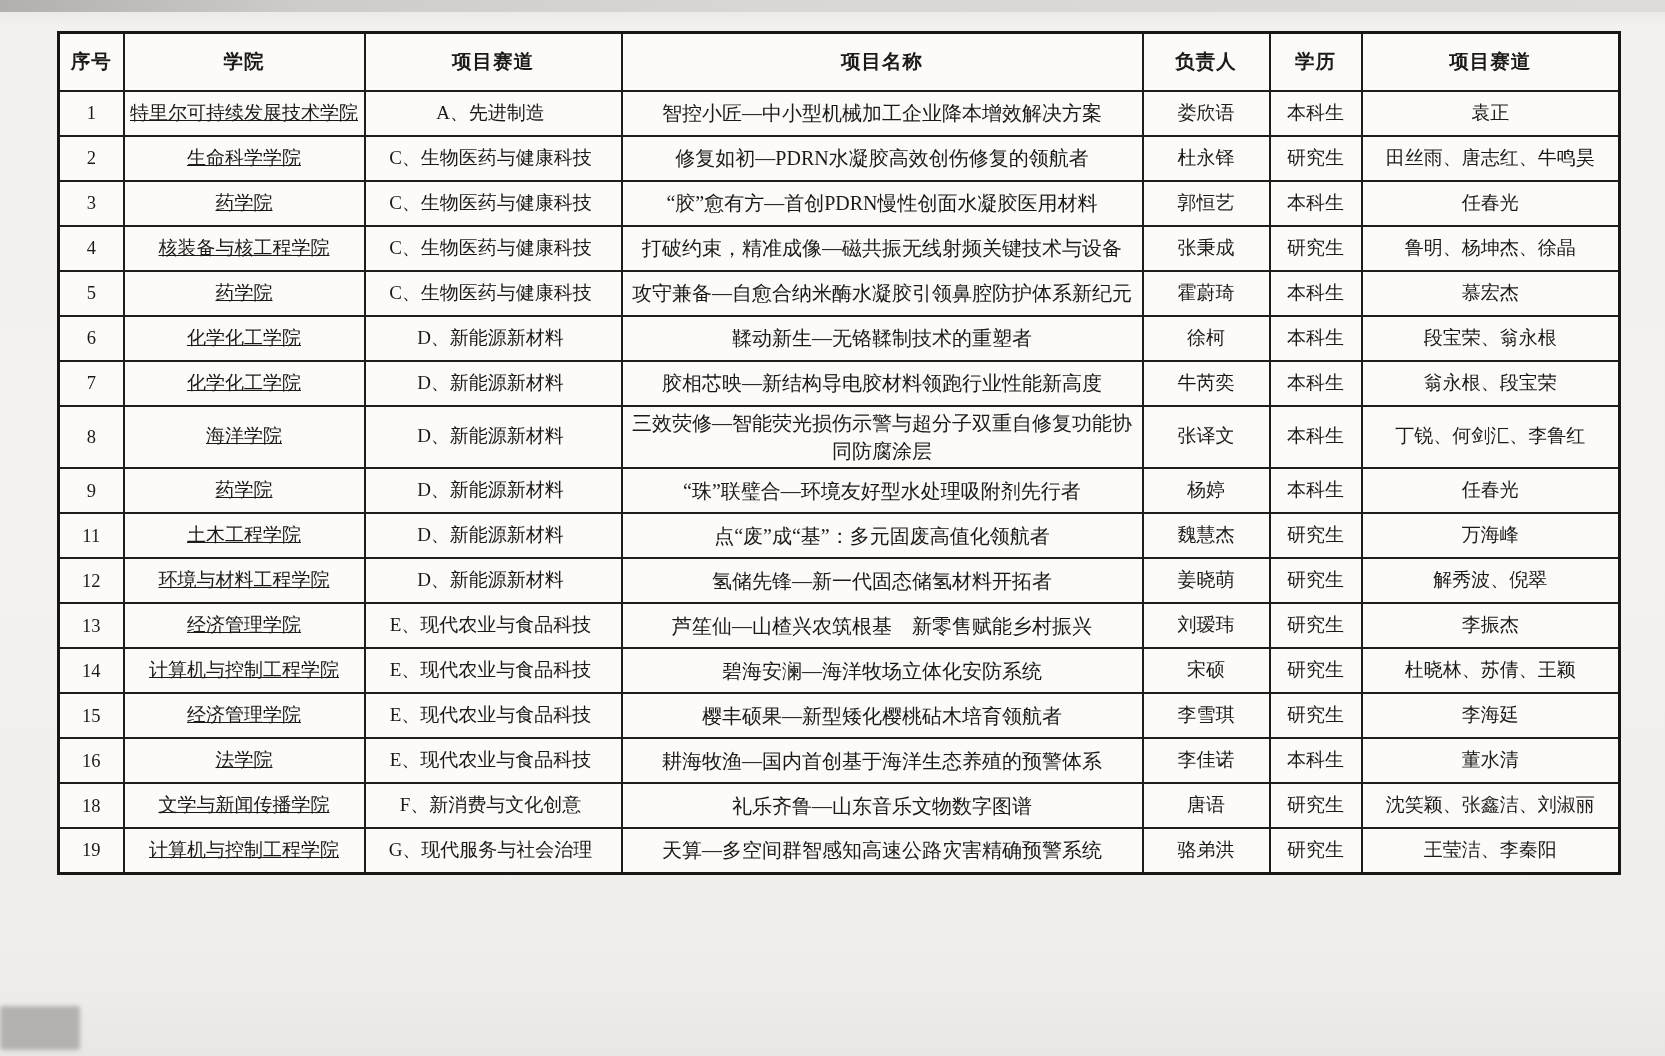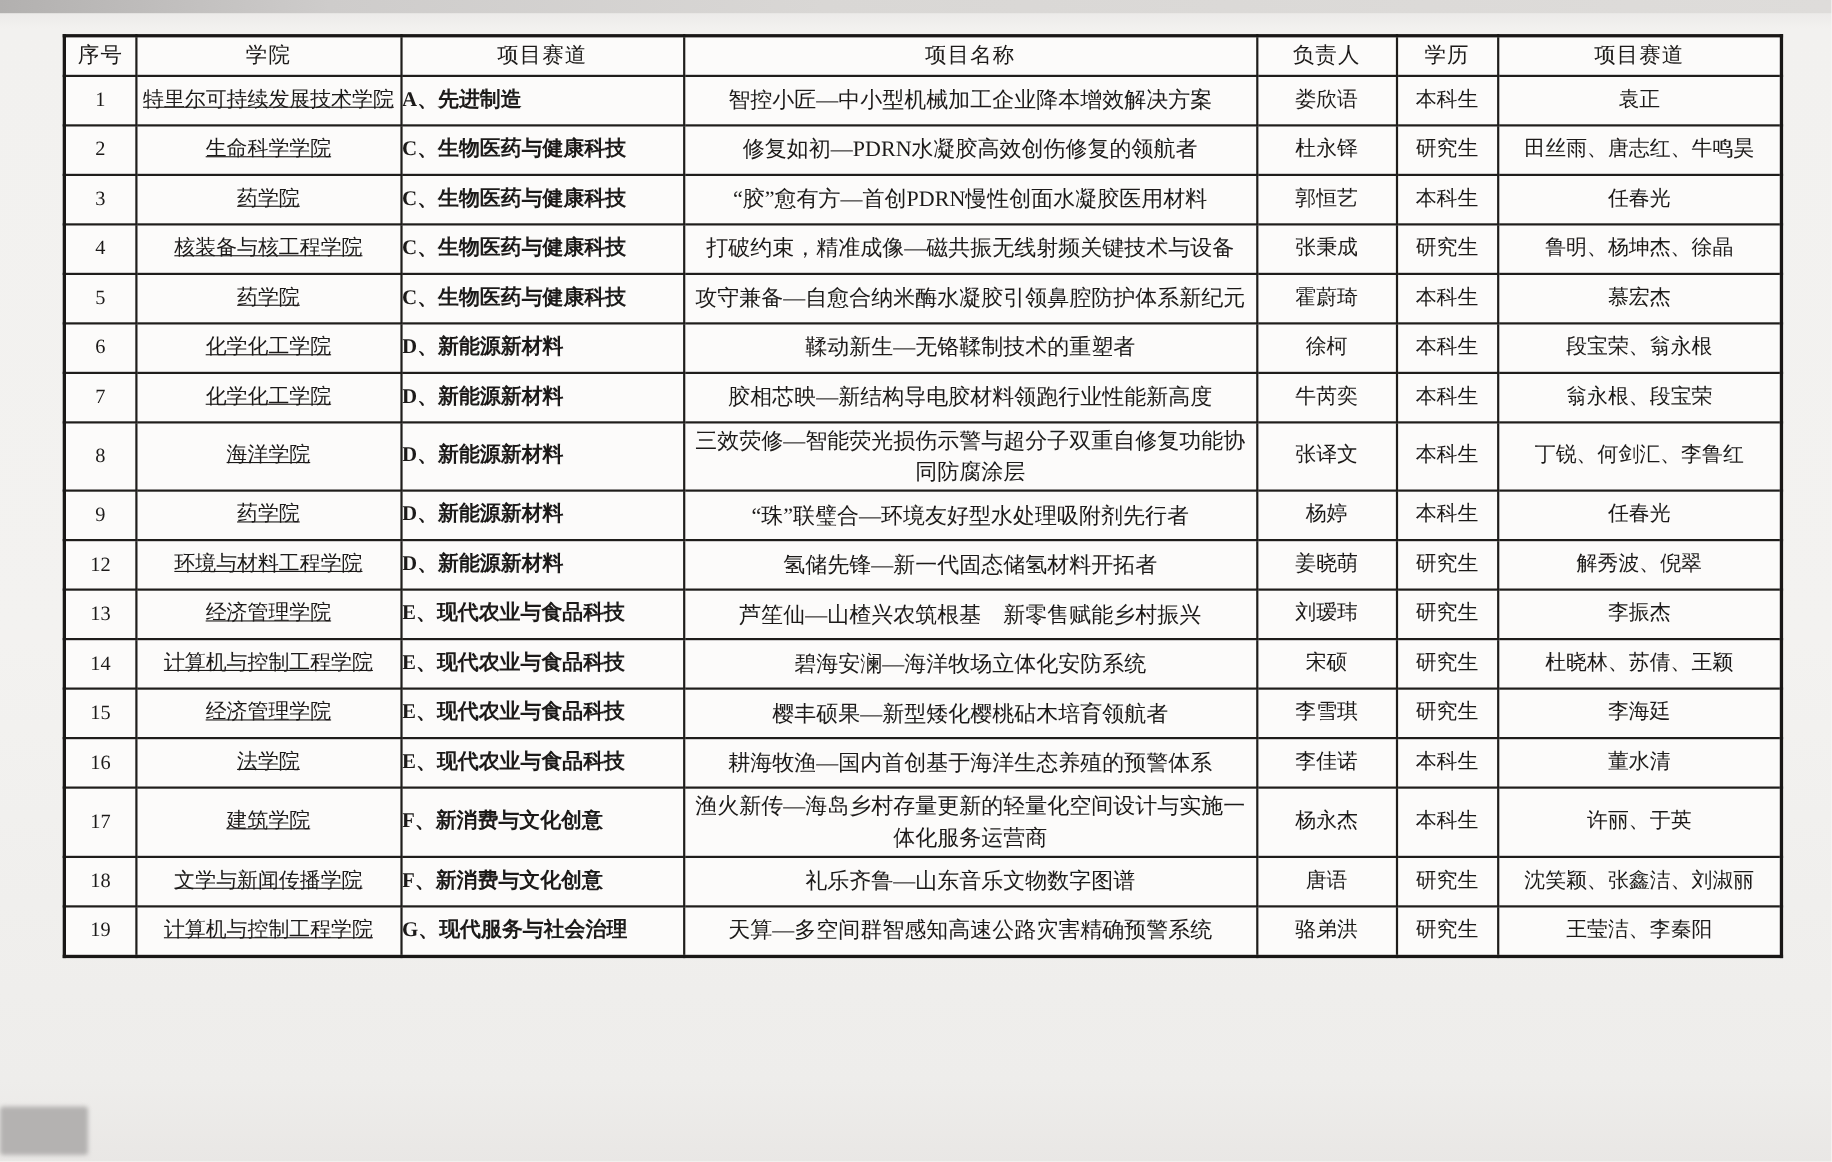--- a/index.html
+++ b/index.html
@@ -29,28 +29,28 @@
   }
   th,td{
     border:2px solid #1f1d1b;
     box-sizing:border-box;
     text-align:center;
     padding:2px 5px;
     line-height:1.42;
     overflow:hidden;
   }
   th{
-    height:36px;font-size:19.5px;font-weight:normal;letter-spacing:1px;
+    height:58px;font-size:19.5px;font-weight:bold;letter-spacing:1px;
   }
   td{
     height:45px;font-size:19px;font-weight:500;
   }
   td.c0{font-size:18.5px;}           
   td.c1{padding:2px 2px;text-decoration:underline;}            
-  td.c2{text-align:left;padding-left:0;font-weight:bold;} 
+  td.c2{text-align:center;padding-left:0;} 
   td.c3{font-size:20px;padding:2px 5px;}   
 </style>
 </head>
 <body>
 
 <div class="page">
   <div class="artifact-top"></div>
 
   <table class="projects">
     <colgroup>
@@ -149,20 +149,29 @@
         <tr>
           <td class="c0">9</td>
           <td class="c1">药学院</td>
           <td class="c2">D、新能源新材料</td>
           <td class="c3">“珠”联璧合—环境友好型水处理吸附剂先行者</td>
           <td class="c4">杨婷</td>
           <td class="c5">本科生</td>
           <td class="c6">任春光</td>
         </tr>
         <tr>
+          <td class="c0">11</td>
+          <td class="c1">土木工程学院</td>
+          <td class="c2">D、新能源新材料</td>
+          <td class="c3">点“废”成“基”：多元固废高值化领航者</td>
+          <td class="c4">魏慧杰</td>
+          <td class="c5">研究生</td>
+          <td class="c6">万海峰</td>
+        </tr>
+        <tr>
           <td class="c0">12</td>
           <td class="c1">环境与材料工程学院</td>
           <td class="c2">D、新能源新材料</td>
           <td class="c3">氢储先锋—新一代固态储氢材料开拓者</td>
           <td class="c4">姜晓萌</td>
           <td class="c5">研究生</td>
           <td class="c6">解秀波、倪翠</td>
         </tr>
         <tr>
           <td class="c0">13</td>
@@ -192,29 +201,20 @@
           <td class="c6">李海廷</td>
         </tr>
         <tr>
           <td class="c0">16</td>
           <td class="c1">法学院</td>
           <td class="c2">E、现代农业与食品科技</td>
           <td class="c3">耕海牧渔—国内首创基于海洋生态养殖的预警体系</td>
           <td class="c4">李佳诺</td>
           <td class="c5">本科生</td>
           <td class="c6">董水清</td>
-        </tr>
-        <tr>
-          <td class="c0">17</td>
-          <td class="c1">建筑学院</td>
-          <td class="c2">F、新消费与文化创意</td>
-          <td class="c3">渔火新传—海岛乡村存量更新的轻量化空间设计与实施一体化服务运营商</td>
-          <td class="c4">杨永杰</td>
-          <td class="c5">本科生</td>
-          <td class="c6">许丽、于英</td>
         </tr>
         <tr>
           <td class="c0">18</td>
           <td class="c1">文学与新闻传播学院</td>
           <td class="c2">F、新消费与文化创意</td>
           <td class="c3">礼乐齐鲁—山东音乐文物数字图谱</td>
           <td class="c4">唐语</td>
           <td class="c5">研究生</td>
           <td class="c6">沈笑颖、张鑫洁、刘淑丽</td>
         </tr>

